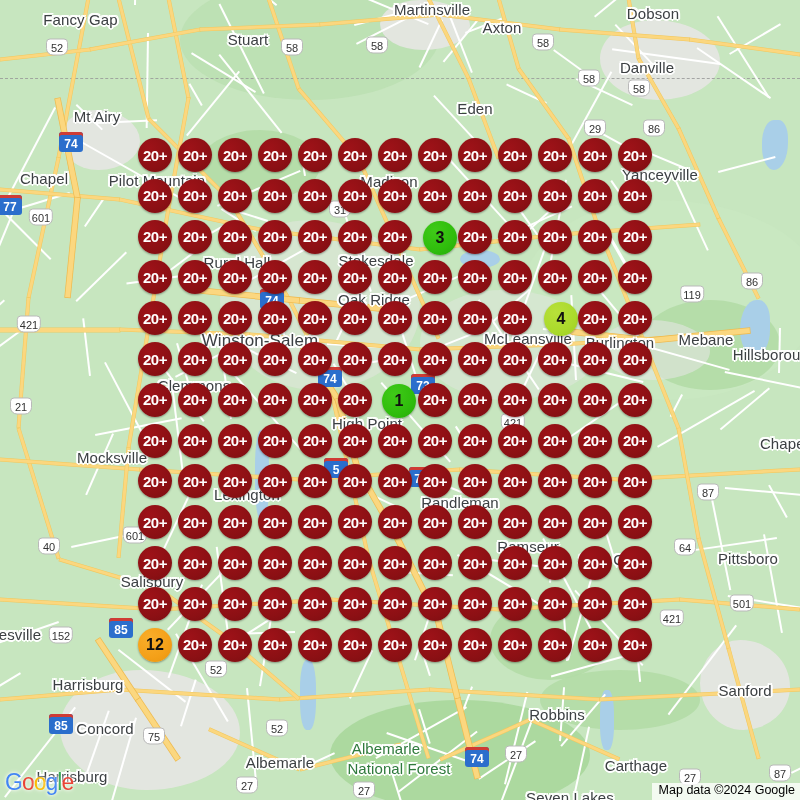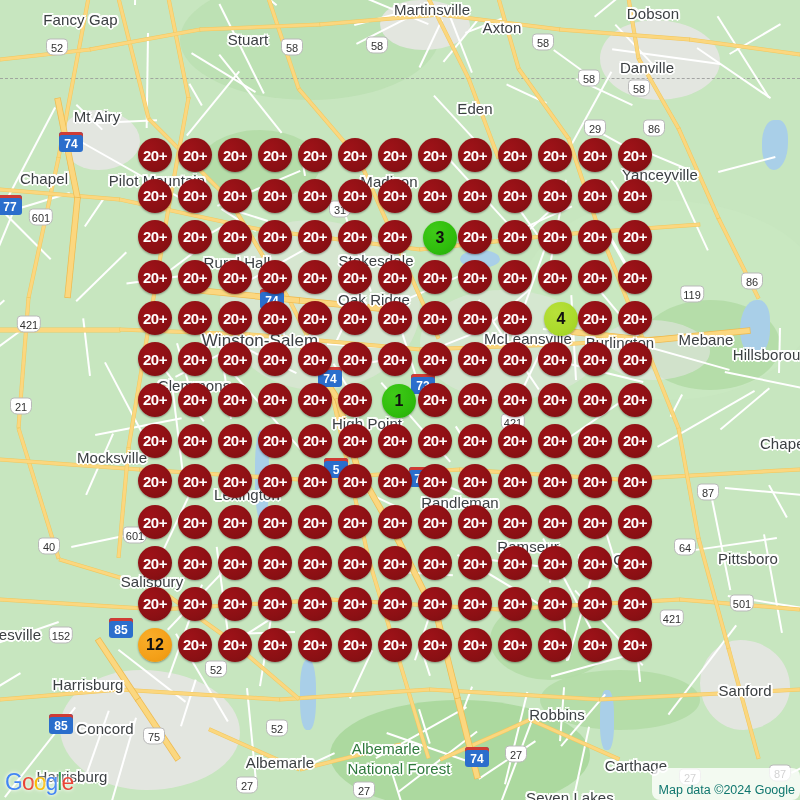--- a/index.html
+++ b/index.html
@@ -51,21 +51,21 @@
   .m-red span{color:#fff;font-size:15px;letter-spacing:-.4px;}
   .m-green{background:radial-gradient(circle at 35% 30%, #3fca18 0%, #2fbd0c 60%, #28a80a 100%);}
   .m-green span{color:#101010;font-size:16px;}
   .m-ygreen{background:radial-gradient(circle at 35% 30%, #b8e03a 0%, #aada2b 60%, #9ccd22 100%);}
   .m-ygreen span{color:#101010;font-size:16px;}
   .m-orange{background:radial-gradient(circle at 35% 30%, #f9ae2b 0%, #f4a018 60%, #e8940f 100%);}
   .m-orange span{color:#101010;font-size:16px;}
 
   
   #attrib{position:absolute;right:0;bottom:0;background:rgba(255,255,255,.78);
-          font-size:12.5px;color:#0f766e;padding:15px 5px 3px 7px;white-space:nowrap;border-radius:8px;}
+          font-size:12.5px;color:#000000;padding:0 5px 3px 7px;white-space:nowrap;}
   #glogo{position:absolute;left:5px;bottom:4px;font-size:23px;font-weight:500;letter-spacing:-1px;
          text-shadow:0 0 3px rgba(255,255,255,.95),0 0 5px rgba(255,255,255,.8);}
   #glogo i{font-style:normal;}
   .g1{color:#4285F4}.g2{color:#EA4335}.g3{color:#FBBC05}.g4{color:#4285F4}.g5{color:#34A853}.g6{color:#EA4335}
 </style>
 </head>
 <body>
 
 <div id="map">
   <div class="land"></div>

